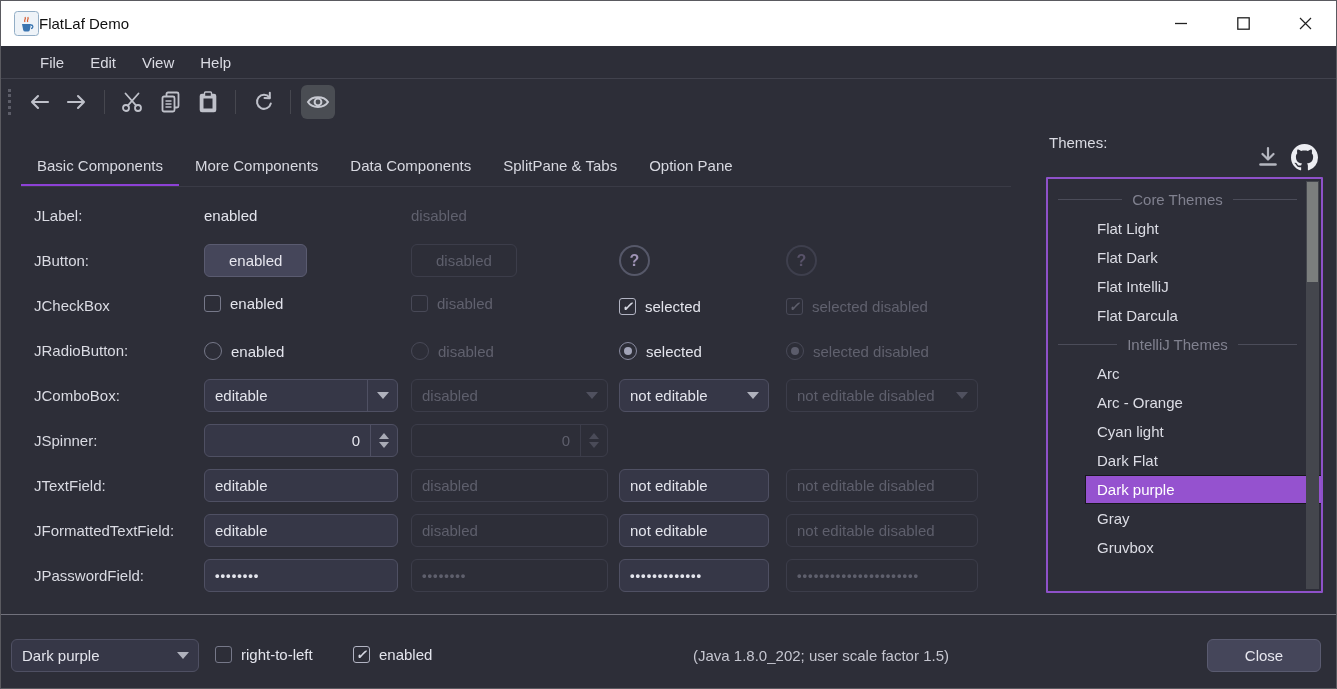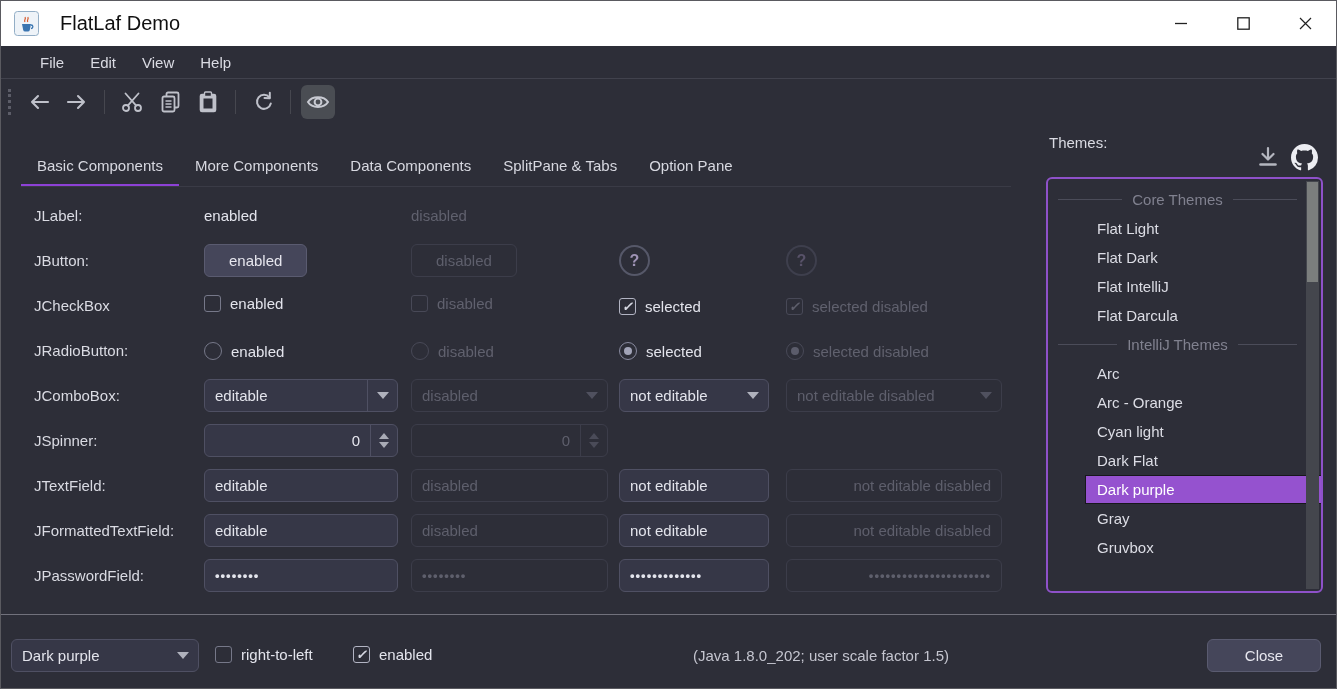--- a/index.html
+++ b/index.html
@@ -5,21 +5,21 @@
   * { box-sizing: border-box; margin: 0; padding: 0; }
   html,body { background:#1b1c22; }
   #app {
     position: relative; width: 1337px; height: 689px;
     background:#2d2e38; font-family:"Liberation Sans", sans-serif;
     color:#dadbe3; overflow:hidden; border:1px solid #5a5a60;
   }
   
   #titlebar { position:absolute; left:0; top:0; width:100%; height:45px; background:#ffffff; display:flex; align-items:center; }
   #titlebar .appicon { width:25px; height:25px; margin-left:13px; }
-  #titlebar .title { margin-left:21px; font-size:20px; color:#101010; }
+  #titlebar .title { margin-left:0; font-size:15px; color:#101010; }
   .wincontrols { position:absolute; right:0; top:0; height:45px; display:flex; }
   .winbtn { width:62px; height:45px; display:flex; align-items:center; justify-content:center; }
   
   #menubar { position:absolute; left:0; top:45px; width:100%; height:33px; background:#2d2e38; border-bottom:1px solid #41424d; display:flex; align-items:center; padding-left:26px; }
   .menuitem { padding:0 13px; font-size:15px; color:#dadbe3; cursor:default; }
   
   #toolbar { position:absolute; left:0; top:79px; width:100%; height:43px; display:flex; align-items:center; padding-left:7px; }
   .grip { width:3px; height:26px; border-left:3px dotted #5c5d68; margin-right:9px; }
   .tbtn { width:34px; height:34px; display:flex; align-items:center; justify-content:center; border-radius:6px; margin:0 2px; }
   .tbtn.toggled { background:#4a4d53; }
@@ -27,21 +27,21 @@
   
   #tabs { position:absolute; left:20px; top:145px; height:41px; display:flex; }
   .tab { padding:0 16px; line-height:40px; font-size:15px; color:#d7d8e0; }
   .tab.selected { box-shadow: inset 0 -3px 0 0 #8d41d6; }
   #tabline { position:absolute; left:20px; top:185px; width:990px; height:1px; background:#3a3b46; }
   
   #grid { position:absolute; left:33px; top:192px; display:grid; grid-template-columns:170px 207px 208px 167px 216px; grid-auto-rows:45px; align-items:center; }
   .rowlabel { font-size:15px; color:#dadbe3; }
   .txt { font-size:15px; color:#e3e4ec; }
   .dis, .txt.dis { color:#60616e; }
-  .wc1{width:194px;} .wc2{width:197px;} .wc3{width:150px;} .wc4{width:216px;justify-content:flex-end;}
+  .wc1{width:194px;} .wc2{width:197px;} .wc3{width:150px;} .wc4{width:192px;}
   .btn { height:33px; padding:0 24px; background:#45465a; border:1px solid #5a5b70; border-radius:6px; color:#e6e6ee; font-size:15px; font-family:inherit; }
   .btn.dis { background:transparent; border-color:#3c3d4a; color:#5e5f6c; }
   .helpbtn { width:31px; height:31px; border-radius:50%; border:2px solid #565869; color:#9f93b5; font-size:16px; font-weight:bold; display:flex; align-items:center; justify-content:center; background:transparent; }
   .helpbtn.dis { border-color:#3e3f4d; color:#585269; }
   .check { display:inline-flex; align-items:center; gap:9px; font-size:15px; color:#e3e4ec; }
   .check.dis { color:#60616e; }
   .box { width:17px; height:17px; border:1.5px solid #767889; border-radius:3px; display:flex; align-items:center; justify-content:center; font-size:13px; font-weight:bold; color:#d6d8e2; }
   .box.checked { border-color:#b2b4c3; }
   .check.dis .box { border-color:#484957; color:#5e5f6c; }
   .radio { width:18px; height:18px; border:1.5px solid #767889; border-radius:50%; display:flex; align-items:center; justify-content:center; }
@@ -68,21 +68,21 @@
   .spinner.dis .sbtns { border-left-color:#3c3d4a; }
   .spinner.dis .sup { border-bottom-color:#4a4b58; }
   .spinner.dis .sdn { border-top-color:#4a4b58; }
   .field { height:33px; background:#363747; border:1px solid #4f5063; border-radius:6px; display:flex; align-items:center; padding:0 10px; font-size:15px; color:#e3e4ec; white-space:nowrap; overflow:hidden; }
   .field.dis { background:transparent; border-color:#3c3d4a; color:#5e5f6c; }
   .field.pwd { font-size:13px; letter-spacing:1px; font-weight:bold; }
   
   #themes-label { position:absolute; left:1048px; top:133px; font-size:15px; color:#dadbe3; }
   #dl-icon { position:absolute; left:1256px; top:145px; }
   #gh-icon { position:absolute; left:1290px; top:143px; }
-  #themelist { position:absolute; left:1045px; top:176px; width:277px; height:416px; border:2px solid #8e51c9; border-radius:6px; background:#2d2e38; padding-top:6px; overflow:hidden; }
+  #themelist { position:absolute; left:1045px; top:176px; width:277px; height:416px; border:2px solid #8e51c9; border-radius:1px; background:#2d2e38; padding-top:6px; overflow:hidden; }
   .titem { height:29px; line-height:29px; padding-left:12px; font-size:15px; color:#dcdde5; width:259px;margin-left:37px; }
   .titem.sel { background:#9552cf; color:#ffffff; outline:1px solid #17171c; outline-offset:-1px; }
   .thdr { height:29px; display:flex; align-items:center; color:#80818f; font-size:15px; padding:0 10px; width:259px; }
   .thdr::before, .thdr::after { content:""; flex:1; height:1px; background:#4b4c59; }
   .thdr span { padding:0 10px; }
   #tscroll { position:absolute; right:2px; top:2px; width:13px; height:408px; background:#44464d; }
   #tthumb { position:absolute; left:1px; top:1px; width:11px; height:100px; background:#7b7e7d; }
   
   #bottombar { position:absolute; left:0; top:613px; width:100%; height:76px; border-top:1px solid #71717c; background:#2d2e38; }
   #bottom-combo { position:absolute; left:10px; top:24px; width:188px; }

